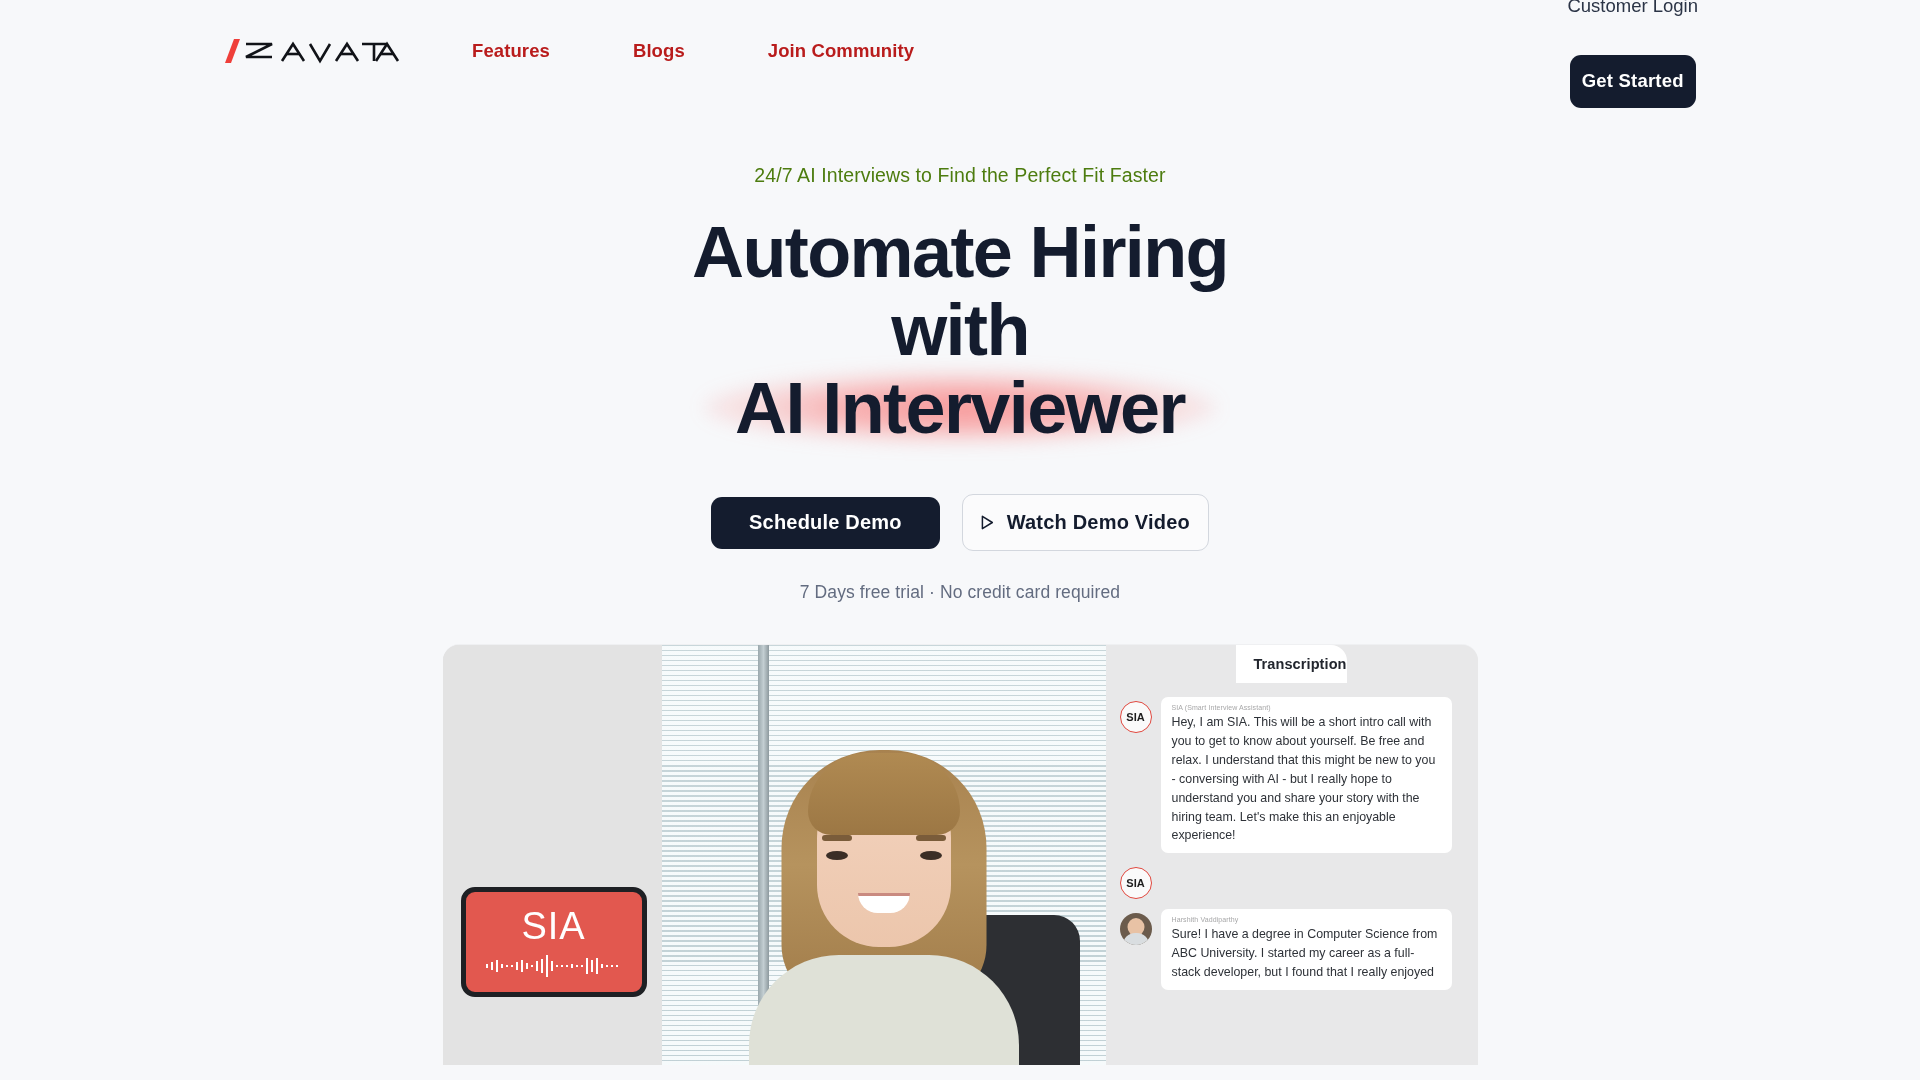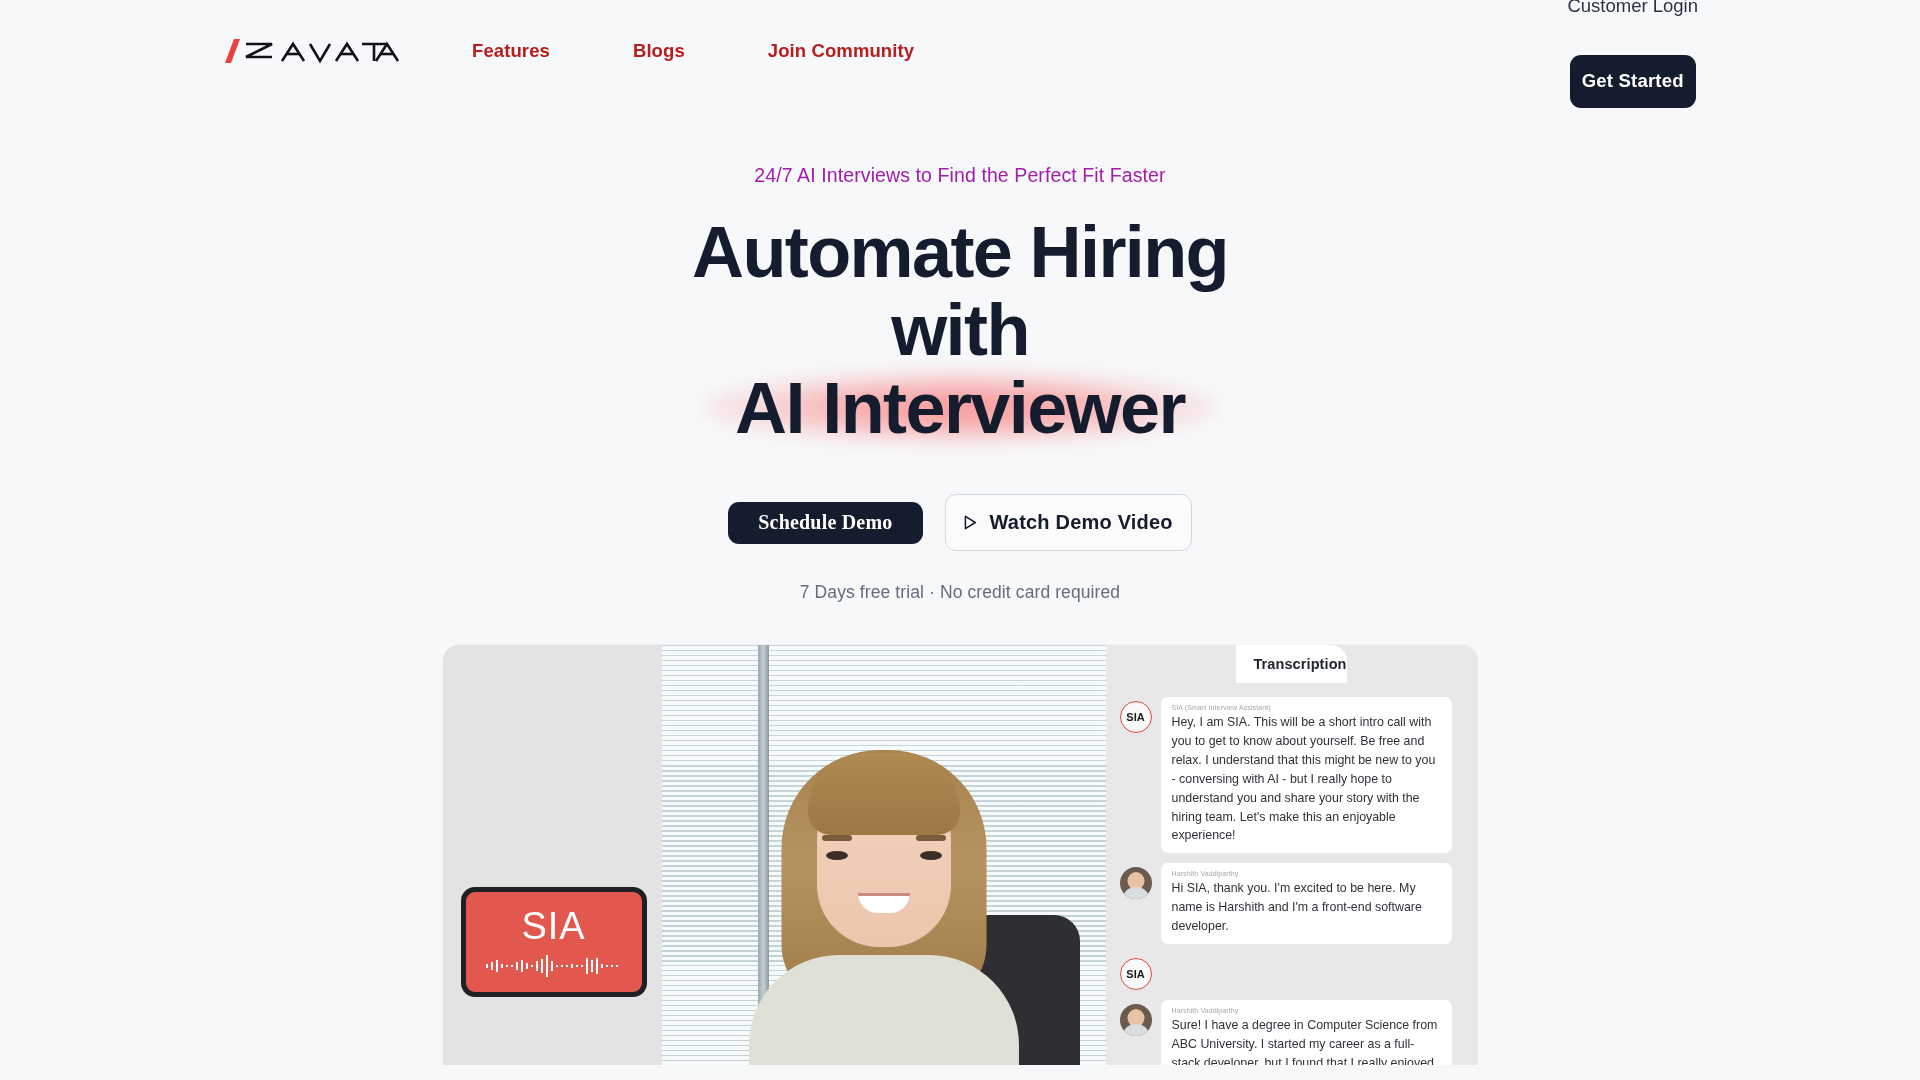--- a/index.html
+++ b/index.html
@@ -76,21 +76,21 @@
     font-family: "Liberation Sans", sans-serif;
   }
 
   
   .hero {
     text-align: center;
     padding-top: 62px;
   }
   .eyebrow {
     font-size: 19.5px;
-    color: #a21caf;
+    color: #4d7c0f;
     letter-spacing: .1px;
   }
   .headline {
     margin-top: 27px;
     font-size: 72px;
     line-height: 1.08;
     font-weight: bold;
     letter-spacing: -1.6px;
     color: #141c2e;
     max-width: 620px;
@@ -128,25 +128,25 @@
     align-items: center;
     gap: 22px;
   }
   .btn-primary {
     background: #141c2e;
     color: #fff;
     font-size: 20px;
     font-weight: bold;
     border: none;
     border-radius: 11px;
-    height: 42px;
-    padding: 0 30px;
+    height: 52px;
+    padding: 0 38px;
     cursor: pointer;
     letter-spacing: .2px;
-    font-family: Liberation Serif, serif;
+    font-family: Liberation Sans, sans-serif;
   }
   .btn-secondary {
     background: #fbfbfc;
     color: #141c2e;
     font-size: 20px;
     font-weight: bold;
     border: 1.4px solid #d3d7de;
     border-radius: 11px;
     height: 57px;
     padding: 0 18px;
@@ -549,27 +549,20 @@
     <div class="tr-body">
 
       <div class="msg">
         <div class="avatar-sia">SIA</div>
         <div class="bubble">
           <div class="speaker">SIA (Smart Interview Assistant)</div>
           <div class="bubble-text">Hey, I am SIA. This will be a short intro call with you to get to know about yourself. Be free and relax. I understand that this might be new to you - conversing with AI - but I really hope to understand you and share your story with the hiring team. Let's make this an enjoyable experience!</div>
         </div>
       </div>
 
-      <div class="msg">
-        <div class="avatar-user"></div>
-        <div class="bubble">
-          <div class="speaker">Harshith Vaddiparthy</div>
-          <div class="bubble-text">Hi SIA, thank you. I'm excited to be here. My name is Harshith and I'm a front-end software developer.</div>
-        </div>
-      </div>
 
       <div class="msg">
         <div class="avatar-sia">SIA</div>
       </div>
 
       <div class="msg">
         <div class="avatar-user"></div>
         <div class="bubble">
           <div class="speaker">Harshith Vaddiparthy</div>
           <div class="bubble-text">Sure! I have a degree in Computer Science from ABC University. I started my career as a full-stack developer, but I found that I really enjoyed</div>

